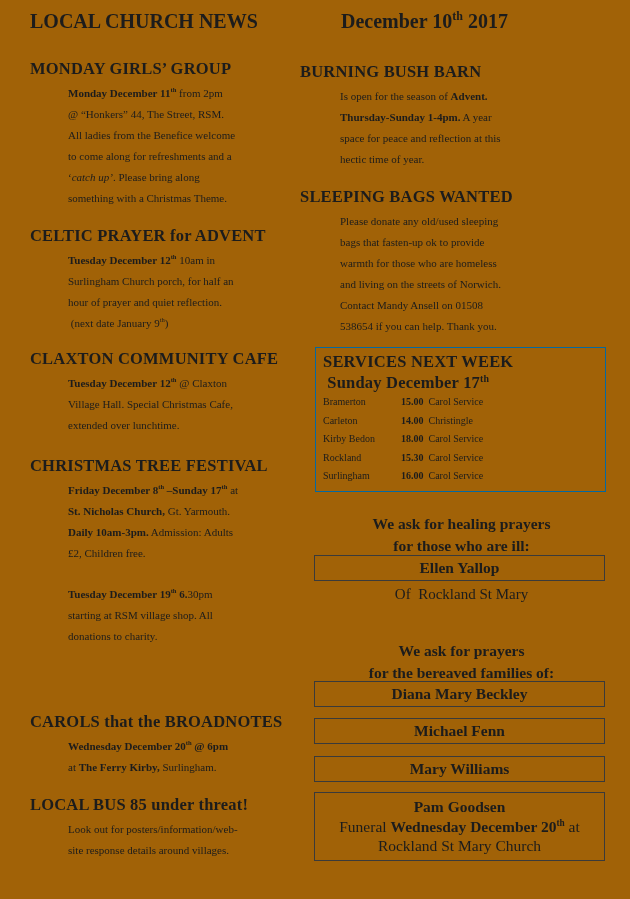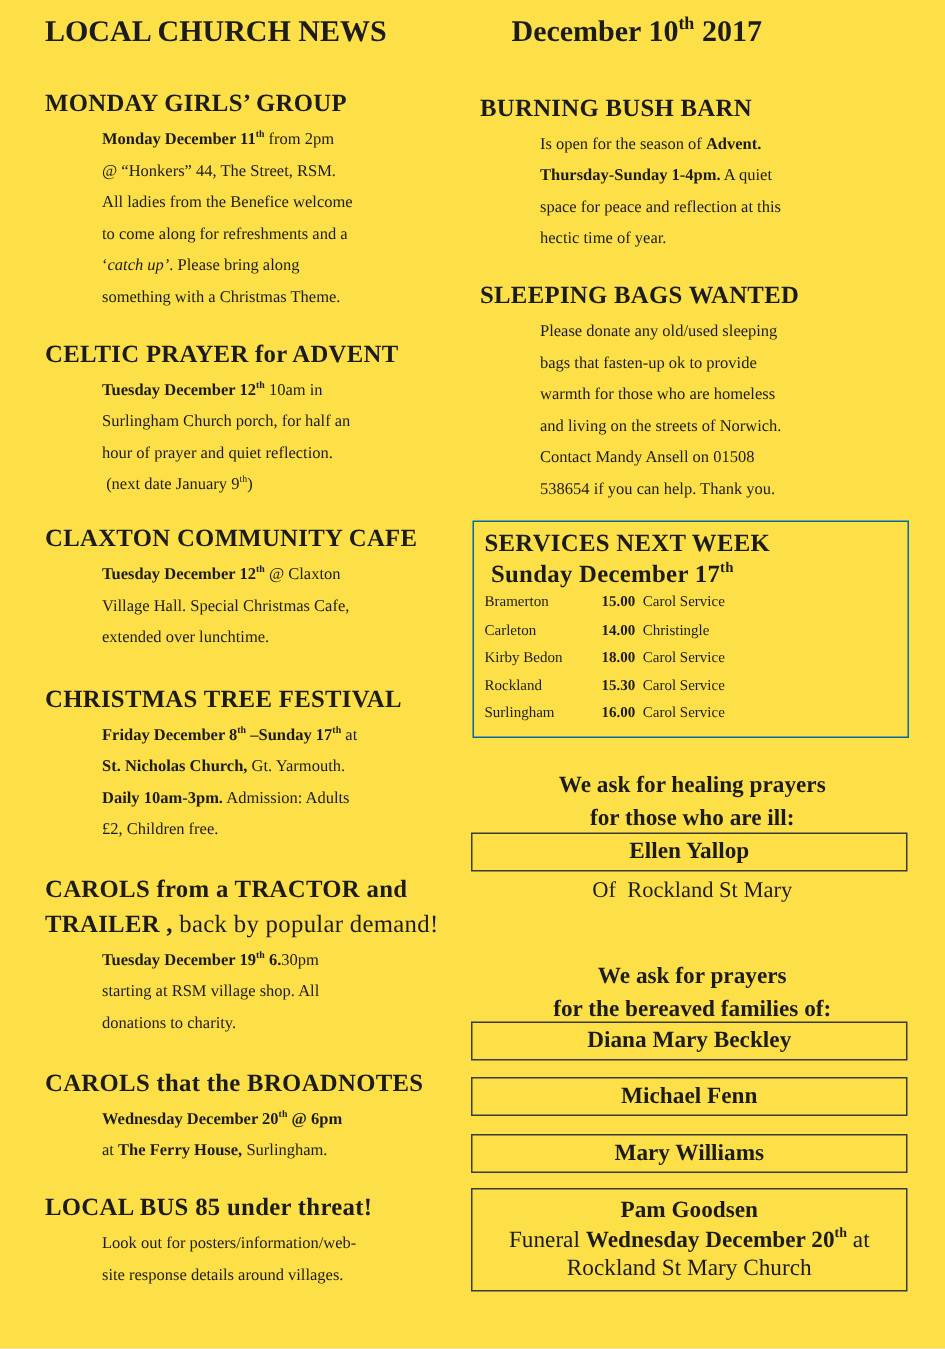--- a/index.html
+++ b/index.html
@@ -1,31 +1,31 @@
 <!DOCTYPE html>
 <html><head>
 <meta charset="utf-8">
 <style>
   html,body{margin:0;padding:0;background:#e8e8e8;}
   .page{
     position:relative;
     width:630px;height:899px;
-    background:#fde047;
+    background:#a16207;
     color:#1c1c1c;
     font-family:"Liberation Serif","DejaVu Serif",serif;
     overflow:hidden;
   }
   .bold{font-weight:bold;}
   .ital{font-style:italic;}
   sup{font-size:0.6em;line-height:0;vertical-align:super;}
   .title{position:absolute;left:30px;top:8px;font-size:20px;line-height:26px;}
   .date{position:absolute;left:341px;top:8px;font-size:20px;line-height:26px;}
   .sec{position:absolute;width:288px;}
   .sec-l{left:30px;}
-  .sec-r{left:320px;}
+  .sec-r{left:300px;}
   .h{font-size:16.5px;line-height:23px;letter-spacing:0.2px;}
   .b{font-size:11px;line-height:21px;margin-top:3px;}
   .sec-l .b{margin-left:38px;}
   .sec-r .b{margin-left:40px;}
   .svcbox{
     position:absolute;left:315px;top:347px;width:291px;min-height:138px;
     border:1px solid #0369a1;box-sizing:border-box;
     padding:3px 7px 5px 7px;
   }
   .svcbox .h{font-size:16.5px;line-height:21px;}
@@ -97,58 +97,54 @@
       </div>
     <div class="b">
         <div><span class="bold">Friday December 8</span><sup class="bold">th</sup><span class="bold"> –Sunday 17</span><sup class="bold">th</sup><span> at</span></div>
         <div><span class="bold">St. Nicholas Church,</span><span> Gt. Yarmouth.</span></div>
         <div><span class="bold">Daily 10am-3pm.</span><span> Admission: Adults</span></div>
         <div><span>£2, Children free.</span></div>
       </div>
   </div>
 
   <div class="sec sec-l" style="top:581px">
-    <div class="h">
-        <div><span class="bold">CAROLS from a TRACTOR and</span></div>
-        <div><span class="bold">TRAILER ,</span><span> back by popular demand!</span></div>
-      </div>
     <div class="b">
         <div><span class="bold">Tuesday December 19</span><sup class="bold">th</sup><span class="bold"> 6.</span><span>30pm</span></div>
         <div><span>starting at RSM village shop. All</span></div>
         <div><span>donations to charity.</span></div>
       </div>
   </div>
 
   <div class="sec sec-l" style="top:710px">
     <div class="h">
         <div><span class="bold">CAROLS that the BROADNOTES</span></div>
       </div>
     <div class="b">
         <div><span class="bold">Wednesday December 20</span><sup class="bold">th</sup><span class="bold"> @ 6pm</span></div>
-        <div><span>at </span><span class="bold">The Ferry House,</span><span> Surlingham.</span></div>
+        <div><span>at </span><span class="bold">The Ferry Kirby,</span><span> Surlingham.</span></div>
       </div>
   </div>
 
   <div class="sec sec-l" style="top:793px">
     <div class="h">
         <div><span class="bold">LOCAL BUS 85 under threat!</span></div>
       </div>
     <div class="b">
         <div><span>Look out for posters/information/web-</span></div>
         <div><span>site response details around villages.</span></div>
       </div>
   </div>
 
   <div class="sec sec-r" style="top:60px">
     <div class="h">
         <div><span class="bold">BURNING BUSH BARN</span></div>
       </div>
     <div class="b">
         <div><span>Is open for the season of </span><span class="bold">Advent.</span></div>
-        <div><span class="bold">Thursday-Sunday 1-4pm.</span><span> A quiet</span></div>
+        <div><span class="bold">Thursday-Sunday 1-4pm.</span><span> A year</span></div>
         <div><span>space for peace and reflection at this</span></div>
         <div><span>hectic time of year.</span></div>
       </div>
   </div>
 
   <div class="sec sec-r" style="top:185px">
     <div class="h">
         <div><span class="bold">SLEEPING BAGS WANTED</span></div>
       </div>
     <div class="b">

